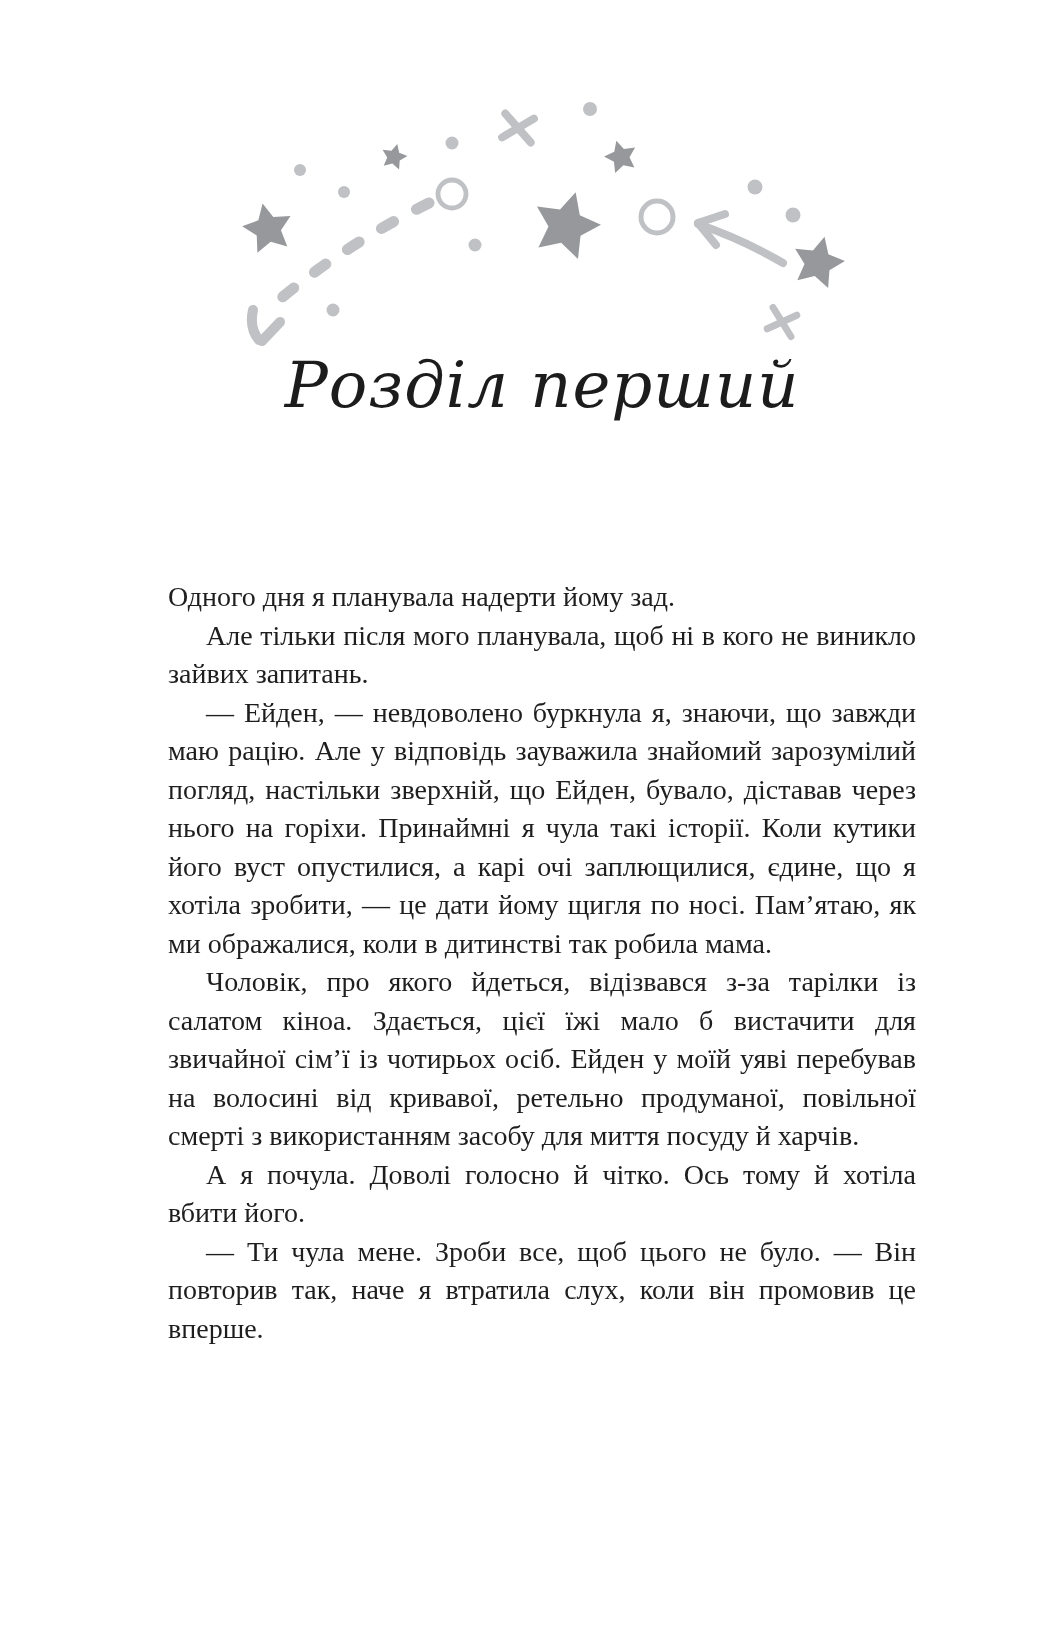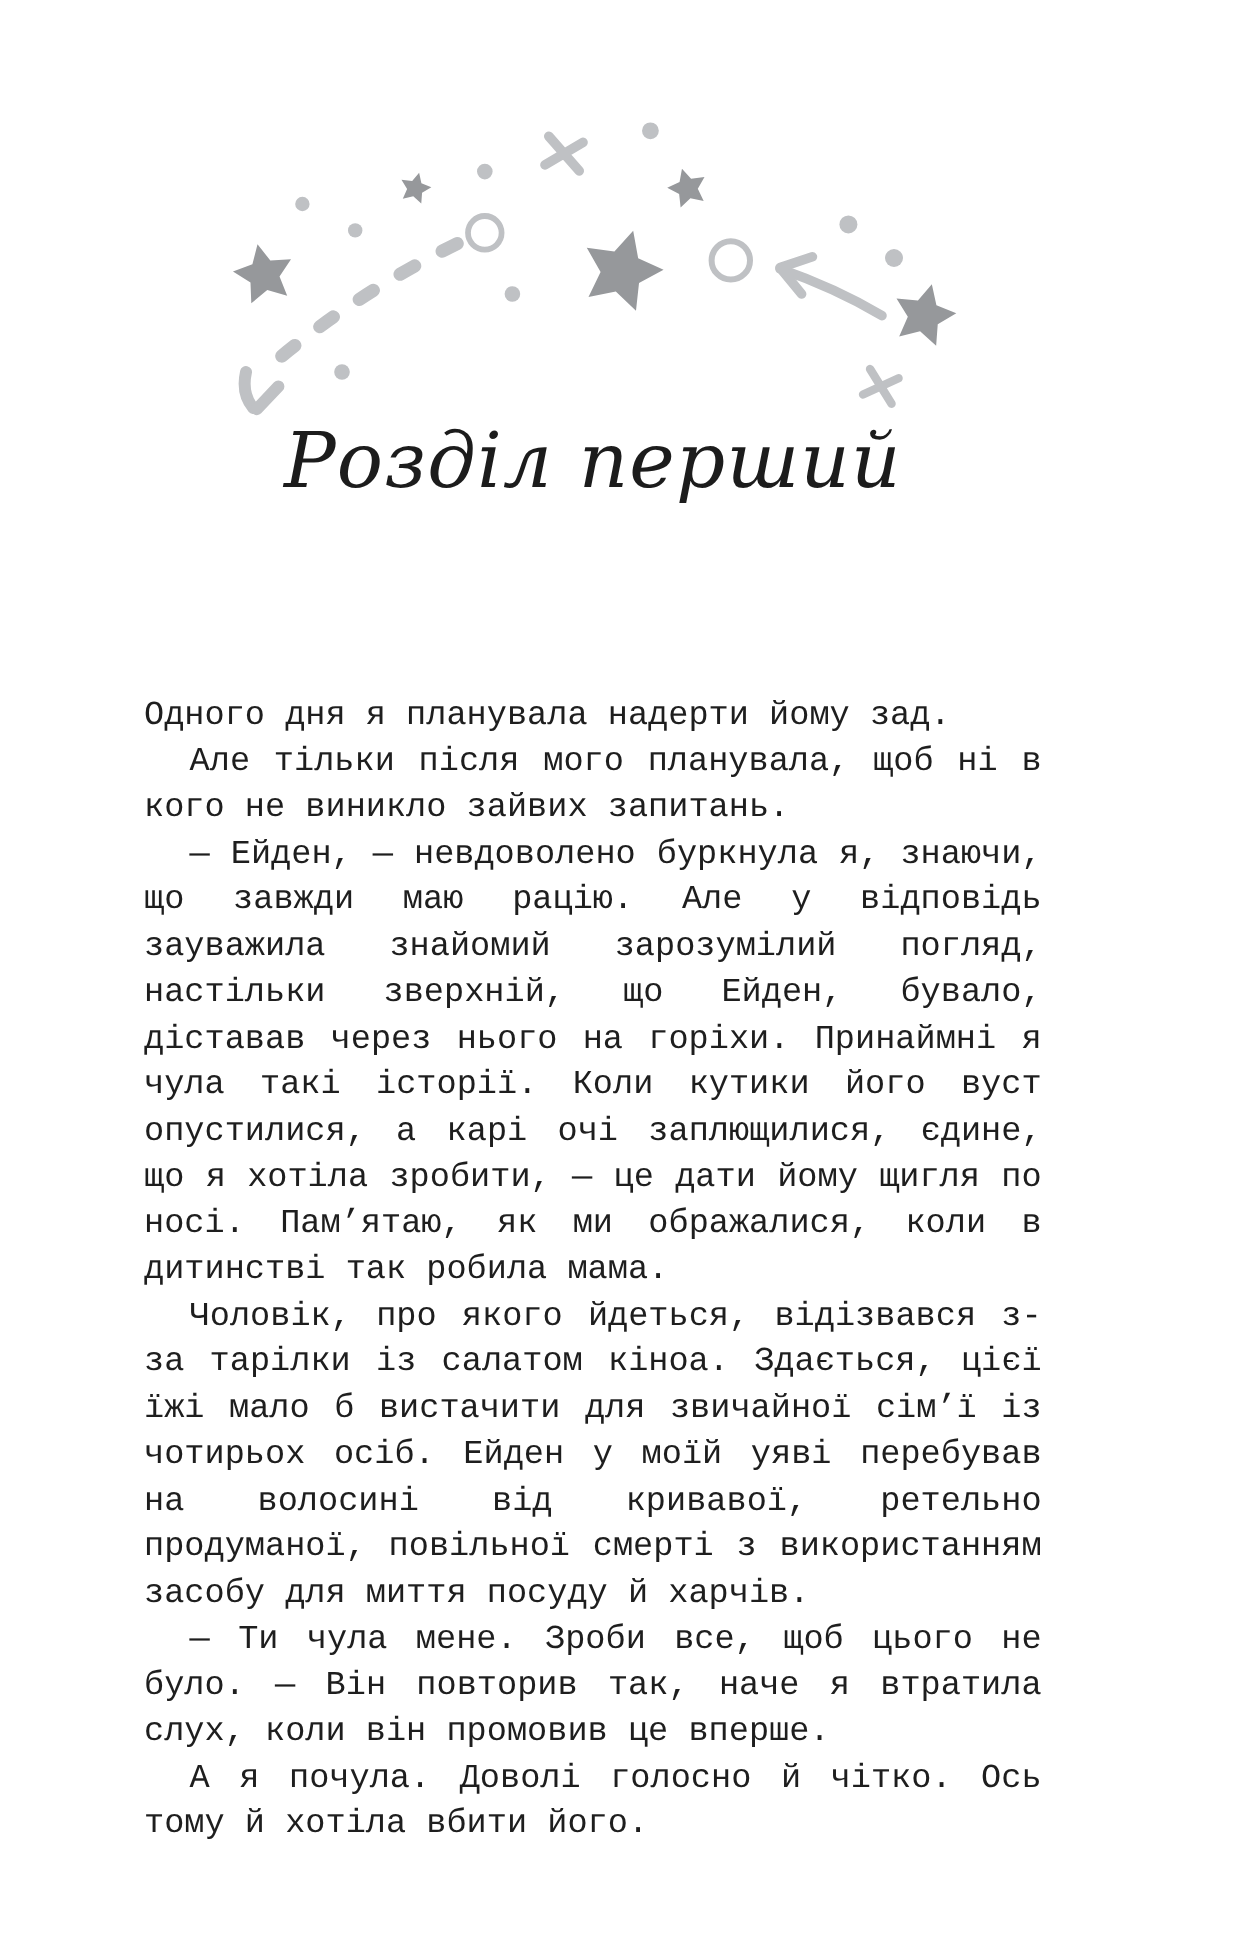--- a/index.html
+++ b/index.html
@@ -3,21 +3,21 @@
 <meta charset="utf-8">
 <style>
   html, body { margin: 0; padding: 0; }
   body {
     width: 1040px; height: 1630px;
     background: #ffffff;
     position: relative;
     overflow: hidden;
     font-family: "Liberation Serif", serif;
   }
-  .page { position: absolute; inset: 0; }
+  .page { position: absolute; inset: 0; margin-left: 48px; }
 
   .doodle { position: absolute; left: 0; top: 0; }
 
   .chapter-title {
     position: absolute;
     top: 348px; left: 0;
     width: 1040px;
     margin: 0;
     text-align: center;
     font-family: "DejaVu Serif", serif;
@@ -32,21 +32,21 @@
   .body-text {
     position: absolute;
     left: 120px; top: 578px;
     width: 748px;
     font-size: 28px;
     line-height: 38.5px;
     color: #1e1e1e;
     text-align: justify;
     hyphens: none;
   }
-  .body-text p { margin: 0; padding: 0; text-indent: 38px; font-family: Liberation Mono, monospace; }
+  .body-text p { margin: 0; padding: 0; text-indent: 38px; }
   .body-text p.no-indent { text-indent: 0; }
 </style>
 </head>
 <body>
 
 <div class="page">
 
   <svg class="doodle" width="1040" height="360" viewBox="0 0 1040 360" aria-hidden="true">
     <defs>
       <path id="star5" d="M0,-1 L0.294,-0.405 L0.951,-0.309 L0.476,0.155 L0.588,0.809 L0,0.5 L-0.588,0.809 L-0.476,0.155 L-0.951,-0.309 L-0.294,-0.405 Z"></path>
@@ -95,17 +95,17 @@
     </g>
   </svg>
 
   <h1 class="chapter-title">Розділ перший</h1>
 
   <main class="body-text">
     <p class="no-indent">Одного дня я планувала надерти йому зад.</p>
     <p>Але тільки після мого планувала, щоб ні в кого не виникло зайвих запитань.</p>
     <p>— Ейден, — невдоволено буркнула я, знаючи, що завжди маю рацію. Але у відповідь зауважила знайомий зарозумілий погляд, настільки зверхній, що Ейден, бувало, діставав через нього на горіхи. Принаймні я чула такі історії. Коли кутики його вуст опустилися, а карі очі заплющилися, єдине, що я хотіла зробити, — це дати йому щигля по носі. Пам’ятаю, як ми ображалися, коли в дитинстві так робила мама.</p>
     <p>Чоловік, про якого йдеться, відізвався з-за тарілки із салатом кіноа. Здається, цієї їжі мало б вистачити для звичайної сім’ї із чотирьох осіб. Ейден у моїй уяві перебував на волосині від кривавої, ретельно продуманої, повільної смерті з використанням засобу для миття посуду й харчів.</p>
+    <p>А я почула. Доволі голосно й чітко. Ось тому й хотіла вбити його.</p>
     <p>— Ти чула мене. Зроби все, щоб цього не було. — Він повторив так, наче я втратила слух, коли він промовив це вперше.</p>
-    <p>А я почула. Доволі голосно й чітко. Ось тому й хотіла вбити його.</p>
   </main>
 
 </div>
 
 </body></html>

